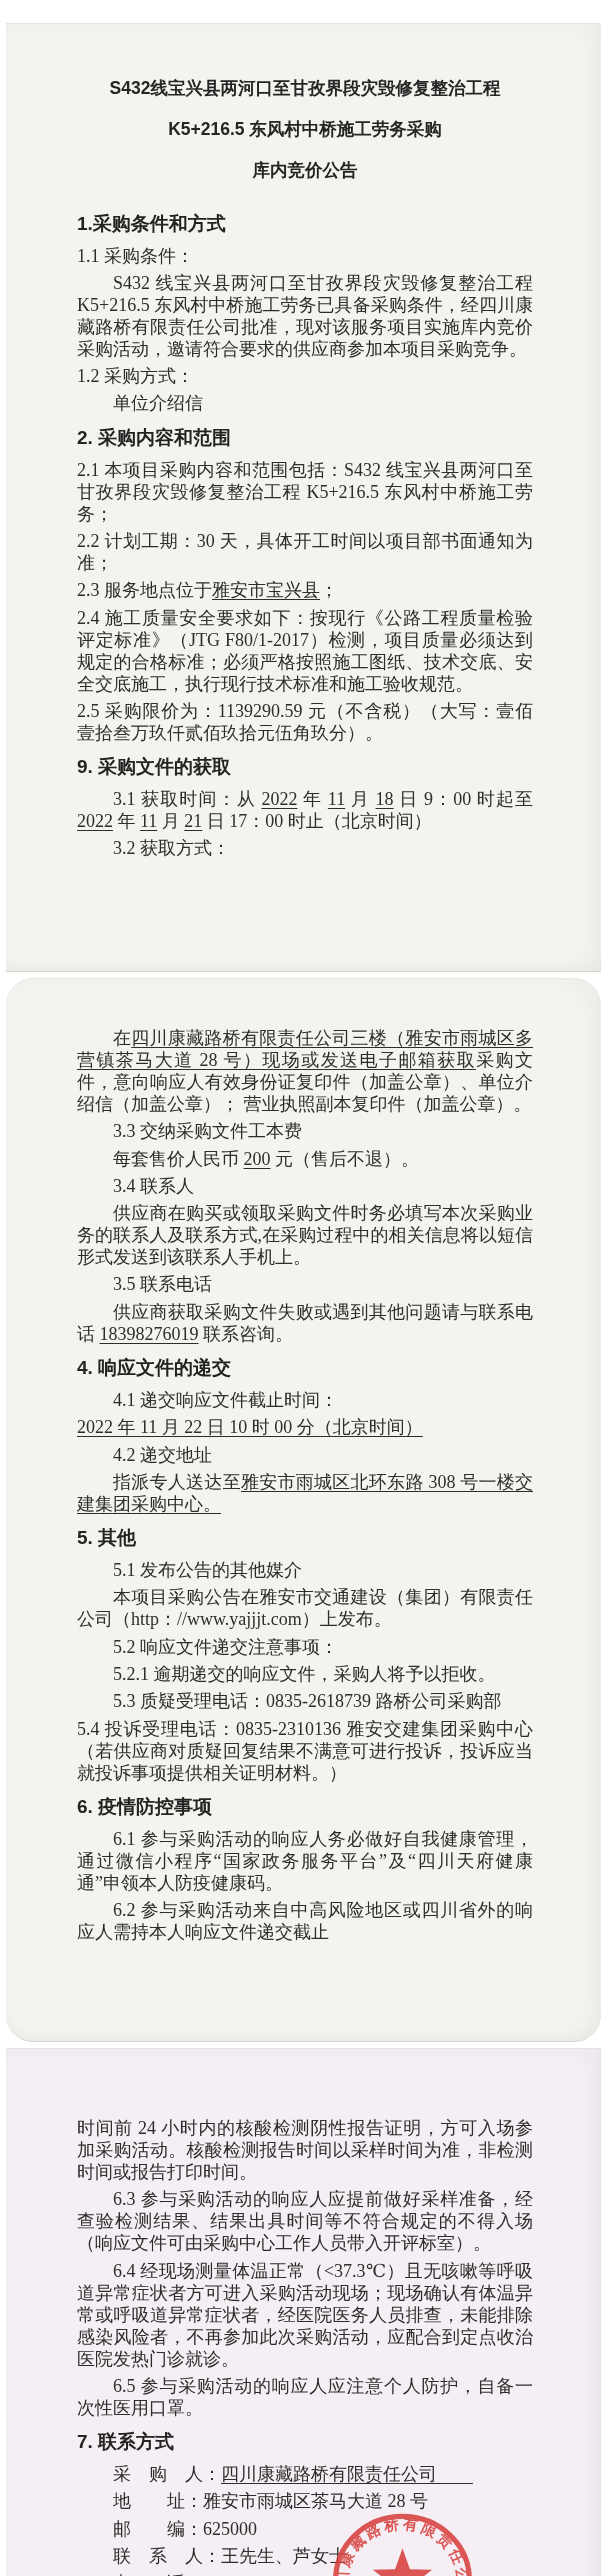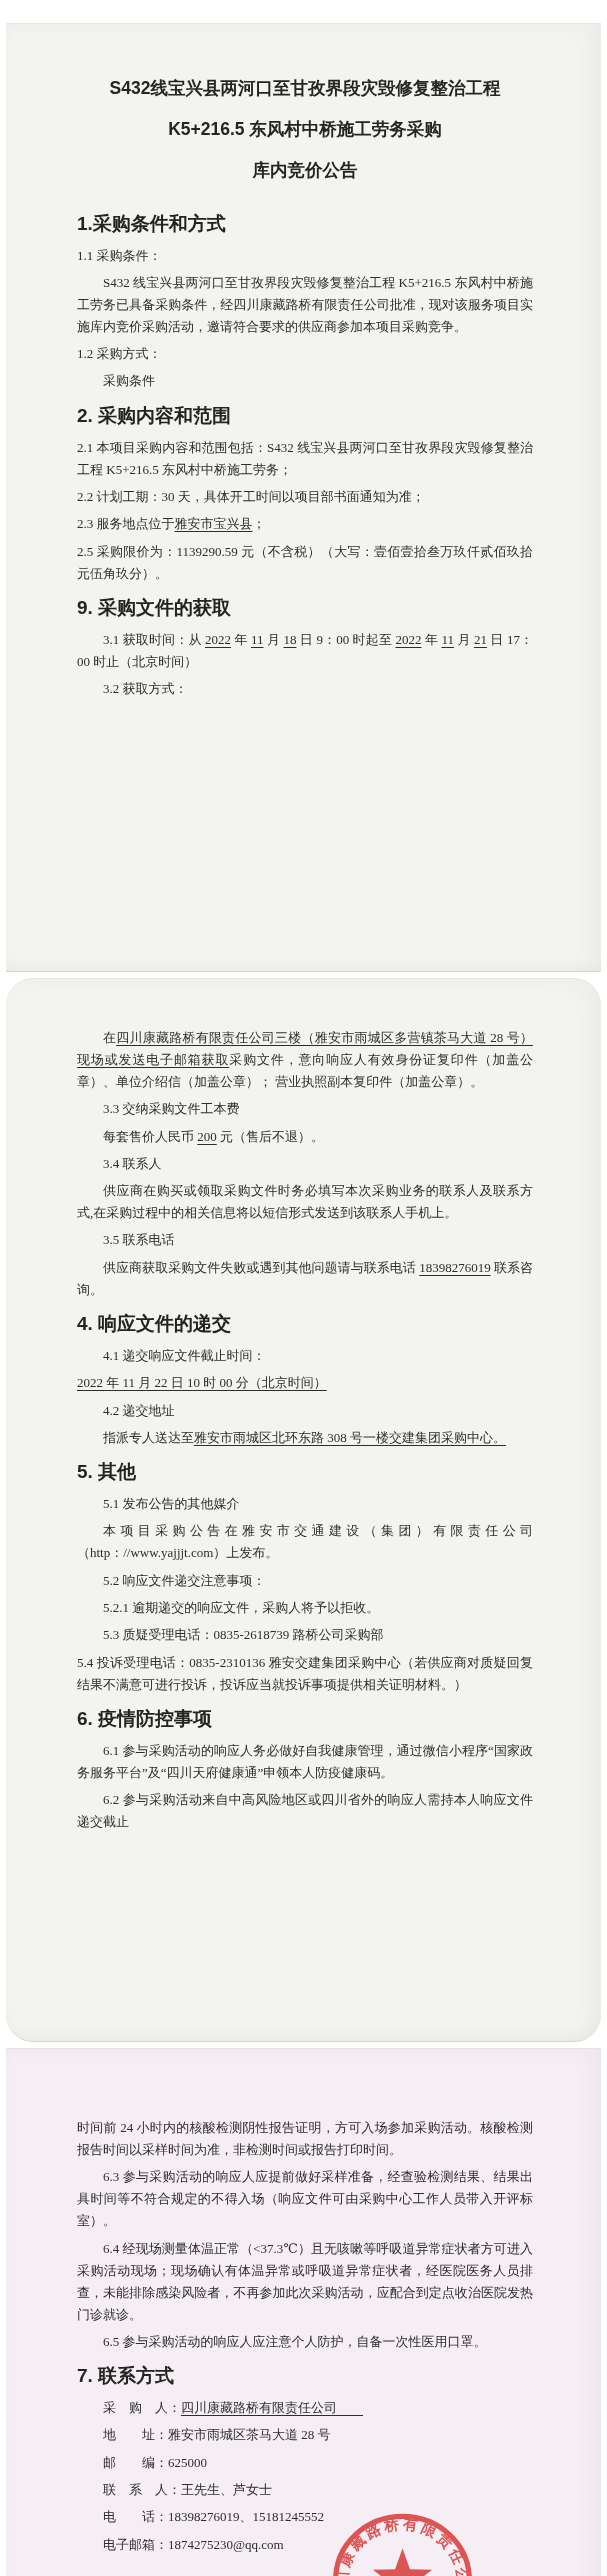--- a/index.html
+++ b/index.html
@@ -15,21 +15,21 @@
     width:595px;margin:0 6px;box-sizing:border-box;
     position:relative;overflow:hidden;
     background:#f3f3f0;
     border-top:0.8px solid #e7e7e2;border-bottom:0.8px solid #d5d5cf;
     box-shadow:inset -12px 0 20px rgba(0,0,0,0.03), inset 0 -6px 10.6px rgba(0,0,0,0.02);
     padding:0 68px 0 71px;
   }
   .page-1{height:949px;padding-top:44px;}
   .page-2{height:1064px;padding-top:48px;border-radius:27px;}
   .page-3{height:853px;padding-top:68px;background:#f5eef4;border-top:0.8px solid #eadfe8;}
-  p{margin:0 0 5.3px;font-size:13px;line-height:22px;text-align:justify;}
+  p{margin:0 0 5.3px;font-size:18px;line-height:22px;text-align:justify;}
   p.pi{text-indent:2em;}
   p.title{
     text-align:center;text-indent:0;
     font-family:"Liberation Sans","DejaVu Sans",sans-serif;
     font-weight:bold;font-size:17.5px;line-height:41px;margin:0;color:#262524;
   }
   p.title-last{margin-bottom:20px;}
   h2{
     font-family:"Liberation Sans","DejaVu Sans",sans-serif;
     font-size:19px;line-height:26px;margin:10.6px 0 7.6px;font-weight:700;color:#242322;
@@ -54,25 +54,26 @@
   <div class="edge-gap"></div>
 
   <div class="page page-1">
       <p class="title"><span>S432线宝兴县两河口至甘孜界段灾毁修复整治工程</span></p>
       <p class="title"><span>K5+216.5 东风村中桥施工劳务采购</span></p>
       <p class="title title-last"><span>库内竞价公告</span></p>
       <h2 class="h2"><span>1.采购条件和方式</span></h2>
       <p class="p"><span>1.1 采购条件：</span></p>
       <p class="pi"><span>S432 线宝兴县两河口至甘孜界段灾毁修复整治工程 K5+216.5 东风村中桥施工劳务已具备采购条件，经四川康藏路桥有限责任公司批准，现对该服务项目实施库内竞价采购活动，邀请符合要求的供应商参加本项目采购竞争。</span></p>
       <p class="p"><span>1.2 采购方式：</span></p>
-      <p class="pi"><span>采购条件</span></p>
+      <p class="pi"><span>单位介绍信</span></p>
       <h2 class="h2"><span>2. 采购内容和范围</span></h2>
       <p class="p"><span>2.1 本项目采购内容和范围包括：S432 线宝兴县两河口至甘孜界段灾毁修复整治工程 K5+216.5 东风村中桥施工劳务；</span></p>
       <p class="p"><span>2.2 计划工期：30 天，具体开工时间以项目部书面通知为准；</span></p>
       <p class="p"><span>2.3 服务地点位于</span><u>雅安市宝兴县</u><span>；</span></p>
+      <p class="p"><span>2.4 施工质量安全要求如下：按现行《公路工程质量检验评定标准》（JTG F80/1-2017）检测，项目质量必须达到规定的合格标准；必须严格按照施工图纸、技术交底、安全交底施工，执行现行技术标准和施工验收规范。</span></p>
       <p class="p"><span>2.5 采购限价为：1139290.59 元（不含税）（大写：壹佰壹拾叁万玖仟贰佰玖拾元伍角玖分）。</span></p>
       <h2 class="h2"><span>9. 采购文件的获取</span></h2>
       <p class="pi"><span>3.1 获取时间：从 </span><u>2022</u><span> 年 </span><u>11</u><span> 月 </span><u>18</u><span> 日 9：00 时起至 </span><u>2022</u><span> 年 </span><u>11</u><span> 月 </span><u>21</u><span> 日 17：00 时止（北京时间）</span></p>
       <p class="pi"><span>3.2 获取方式：</span></p>
     </div>
 
   <div class="page-gap"></div>
 
   <div class="page page-2">
       <p class="pi"><span>在</span><u>四川康藏路桥有限责任公司三楼（雅安市雨城区多营镇茶马大道 28 号）现场或发送电子邮箱获取</u><span>采购文件，意向响应人有效身份证复印件（加盖公章）、单位介绍信（加盖公章）； 营业执照副本复印件（加盖公章）。</span></p>

